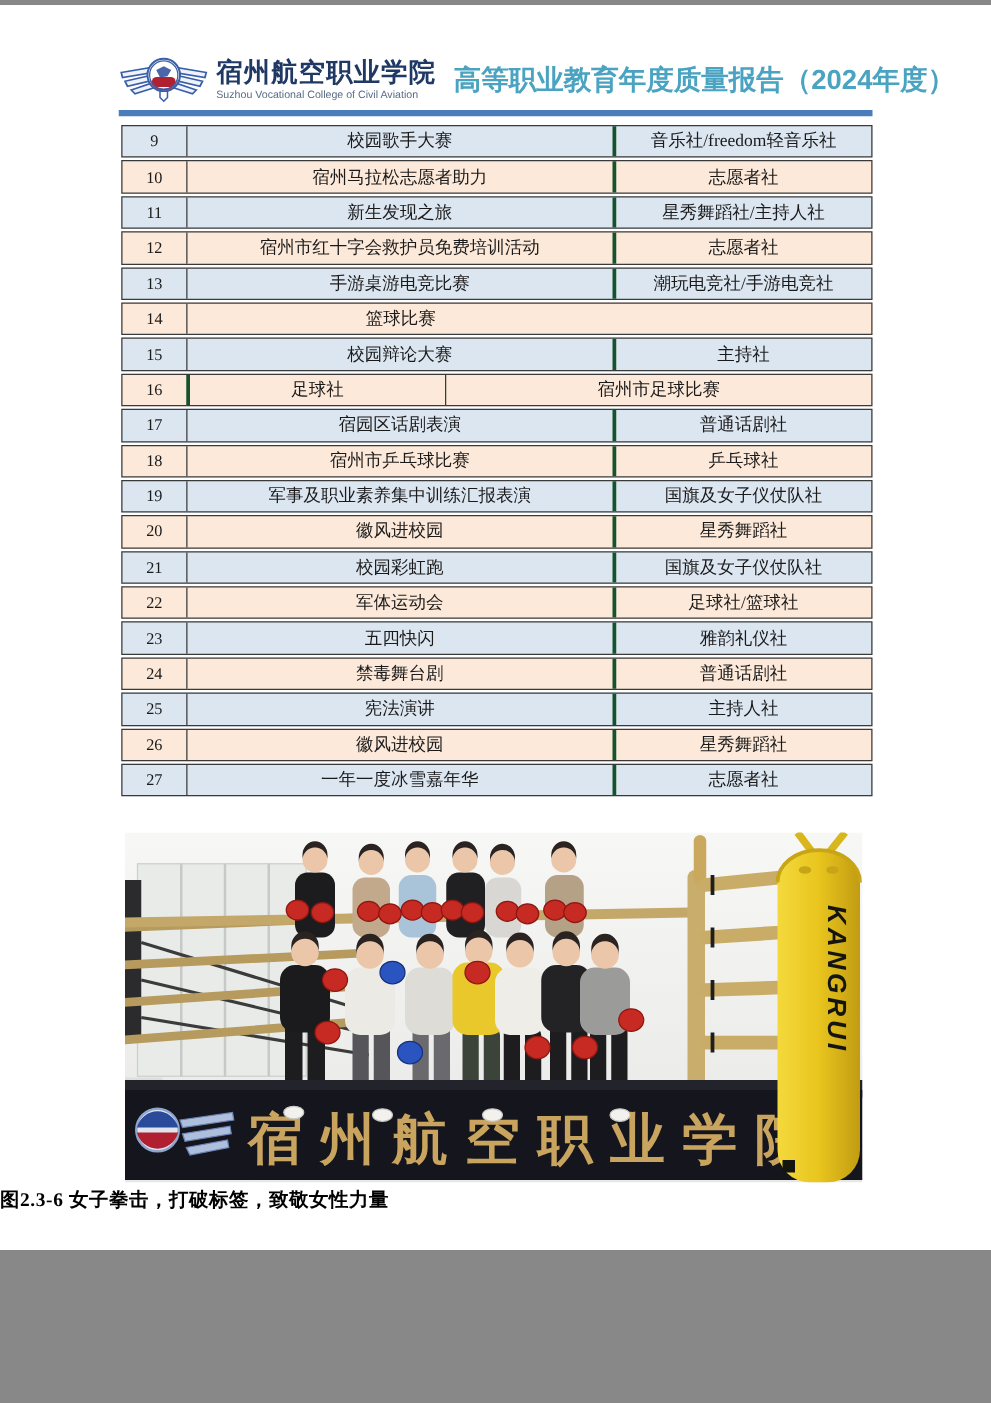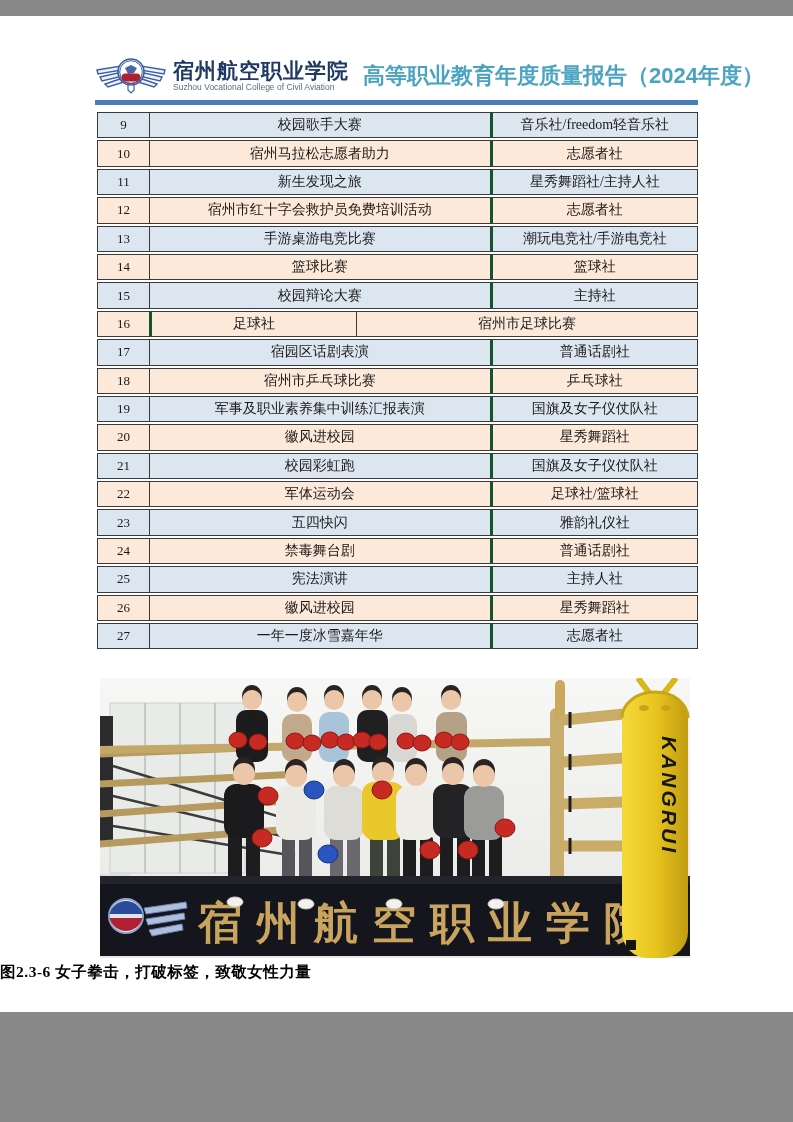--- a/index.html
+++ b/index.html
@@ -1,17 +1,17 @@
 <!DOCTYPE html>
 <html><head>
 <meta charset="utf-8">
 <style>
   html,body{margin:0;padding:0;background:#888;}
   .page{
-    position:relative;width:793px;height:996px;margin:16px auto;
+    position:relative;width:793px;height:996px;margin:4px auto;
     background:#ffffff;overflow:hidden;
     font-family:"Liberation Serif","DejaVu Serif",serif;
     color:#1a1a1a;
   }
   
   .header{position:absolute;left:95px;top:36px;width:603px;height:48px;display:flex;align-items:center;}
   .logo{width:72px;height:46px;flex:0 0 auto;}
   .name-block{margin-left:6px;line-height:1.05;flex:0 0 auto;}
   .college-name{
     font-family:"Liberation Sans","DejaVu Sans",sans-serif;
@@ -121,21 +121,20 @@
 
     <div class="t-row bg-blue">
       <div class="t-cell c-no">13</div>
       <div class="t-cell c-activity">手游桌游电竞比赛</div>
       <div class="t-cell c-club">潮玩电竞社/手游电竞社</div>
     </div>
 
     <div class="t-row bg-peach">
       <div class="t-cell c-no">14</div>
       <div class="t-cell c-activity">篮球比赛</div>
-      <div class="t-cell c-club">篮球社</div>
     </div>
 
     <div class="t-row bg-blue">
       <div class="t-cell c-no">15</div>
       <div class="t-cell c-activity">校园辩论大赛</div>
       <div class="t-cell c-club">主持社</div>
     </div>
 
     <div class="t-row bg-peach">
       <div class="t-cell c-no">16</div>

